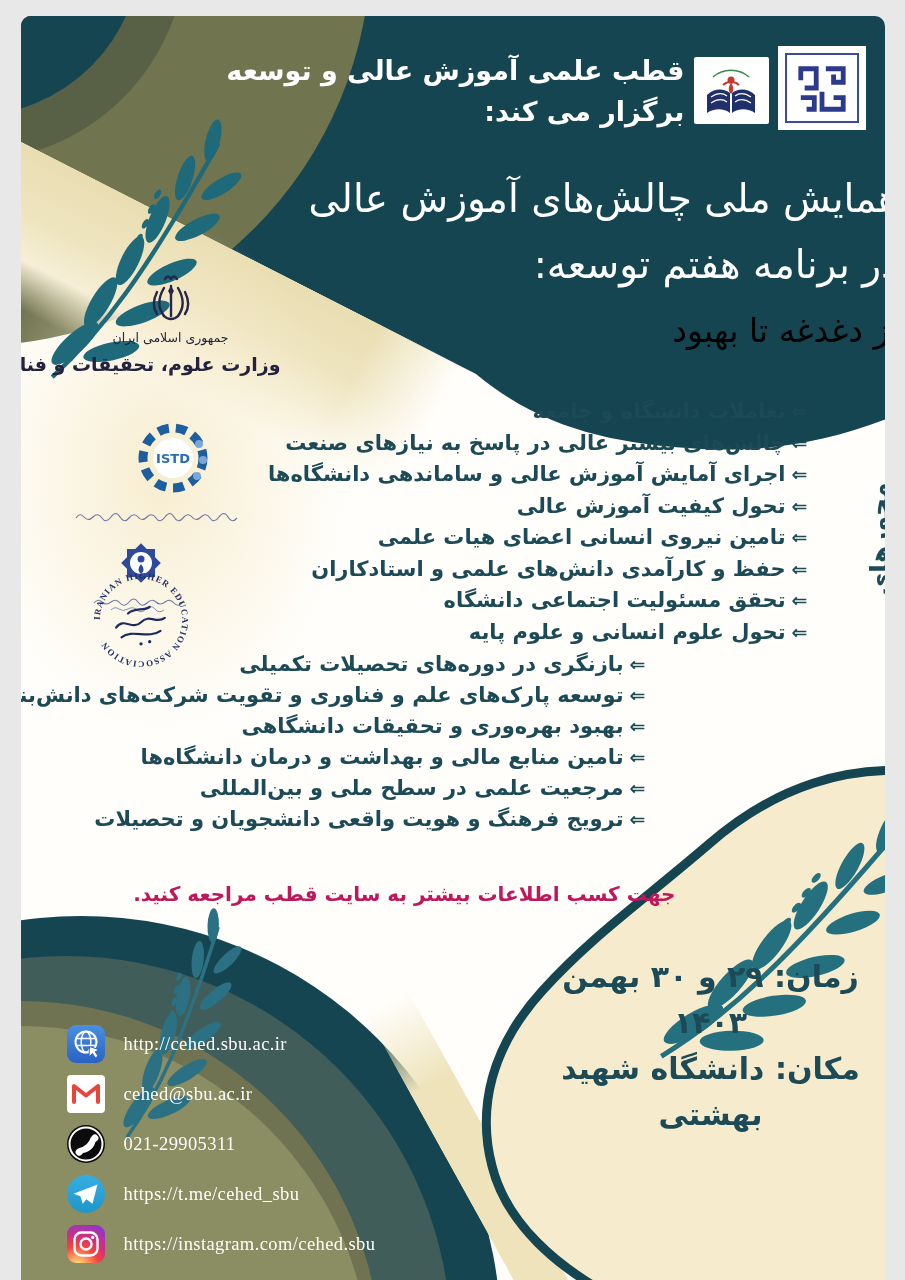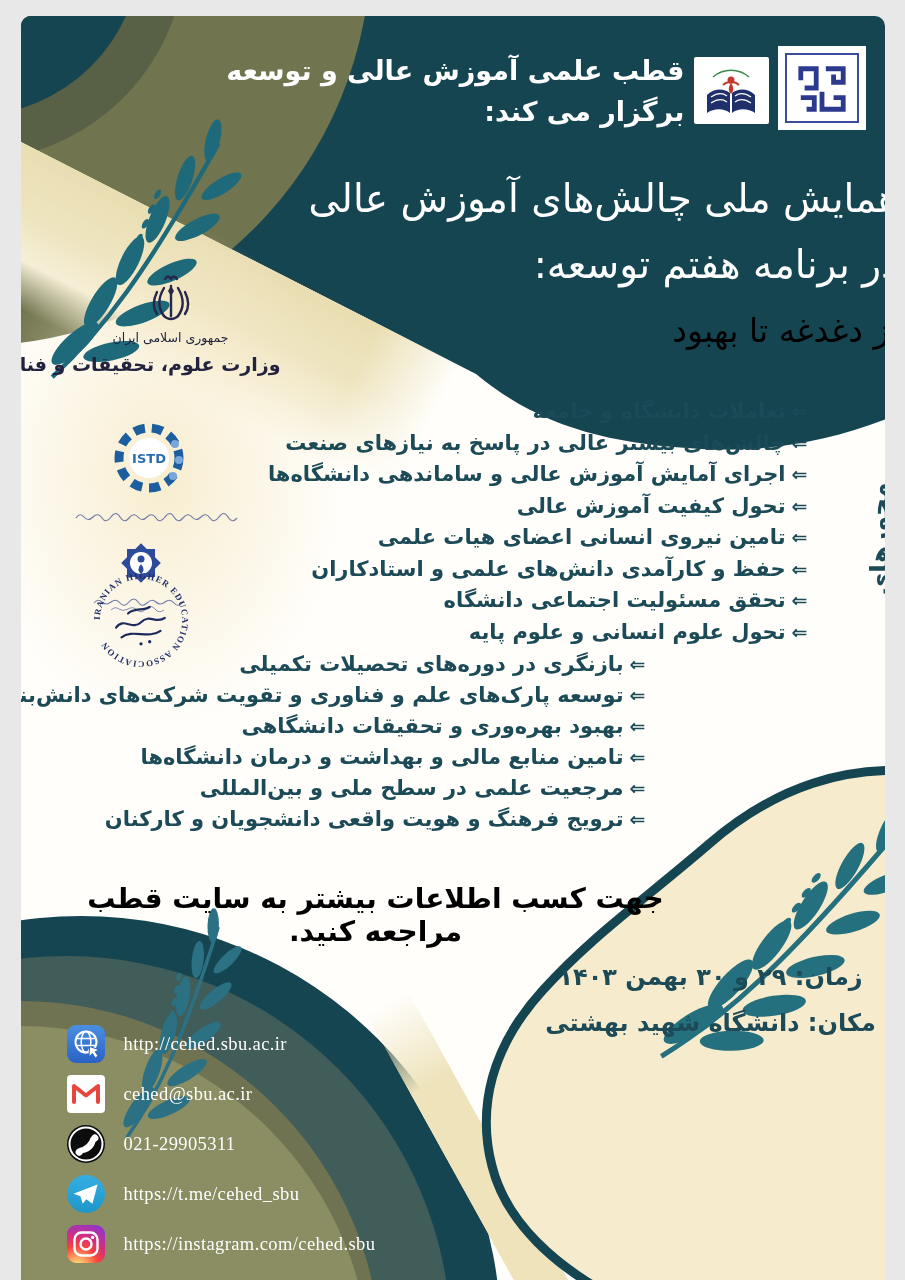--- a/index.html
+++ b/index.html
@@ -62,35 +62,35 @@
   
   .axes { direction:rtl; text-align:right; color:#1c4a57; font-weight:bold; font-size:21px; }
   .axes-1 { top:380px; right:77px;  line-height:31.5px; }
   .axes-2 { top:633px; right:239px; line-height:31px; }
   .topic  { white-space:nowrap; }
   .arrow  { font-size:19px; margin-left:6px; display:inline-block; }
   .side-label { left:758px; top:504px; width:210px; height:38px; transform:rotate(-90deg);
     text-align:center; direction:rtl; font-size:25px; font-weight:bold; color:#1c4a57; }
 
   
-  .note { top:866px; left:55px; width:600px; text-align:center; direction:rtl;
-    font-size:28px; font-weight:bold; color:#000000; }
+  .note { top:866px; left:55px; width:600px; text-align:right; direction:rtl;
+    font-size:20px; font-weight:bold; color:#be185d; }
   .event { top:938px; left:500px; width:380px; text-align:center; direction:rtl;
-    color:#1c4a57; font-weight:bold; font-size:24px; line-height:46px; }
+    color:#1c4a57; font-weight:bold; font-size:30px; line-height:46px; }
   .deadlines { top:1062px; left:530px; width:360px; text-align:center; direction:rtl;
     color:#1c4a57; font-weight:bold; }
   .dl-label { font-size:24px; line-height:36px; }
   .dl-date  { font-size:22px; line-height:34px; }
   .dl-gap   { height:26px; }
 
   
   .ministry { top:256px; left:40px; width:220px; text-align:center; color:#23233f; direction:rtl; }
   .min-line1 { font-size:12.5px; margin-top:2px; }
   .min-line2 { font-size:19px; font-weight:bold; margin-top:8px; white-space:nowrap; }
-  .logo-istd { top:400px; left:86px; width:108px; text-align:left; }
+  .logo-istd { top:400px; left:86px; width:108px; text-align:right; }
   .squig { pointer-events:none; }
   .squig-1 { top:494px; left:52px; width:180px; }
   .squig-2 { top:582px; left:70px; width:110px; }
   .logo-star { top:520px; left:93px; }
   .logo-assoc { top:552px; left:68px; width:104px; }
 
   
   .contacts { top:1008px; left:46px; }
   .c-row { display:flex; align-items:center; height:40px; margin-bottom:10px; cursor:pointer; }
   .c-icon { width:38px; height:38px; margin-right:19px; flex:0 0 38px; display:flex; align-items:center; justify-content:center; }
@@ -213,21 +213,21 @@
   </div>
 
   <div class="abs side-label">محورهای همایش</div>
 
   <div class="abs axes axes-2">
     <div class="topic"><span class="arrow">⇐</span><span>بازنگری در دوره‌های تحصیلات تکمیلی</span></div>
     <div class="topic"><span class="arrow">⇐</span><span>توسعه پارک‌های علم و فناوری و تقویت شرکت‌های دانش‌بنیان</span></div>
     <div class="topic"><span class="arrow">⇐</span><span>بهبود بهره‌وری و تحقیقات دانشگاهی</span></div>
     <div class="topic"><span class="arrow">⇐</span><span>تامین منابع مالی و بهداشت و درمان دانشگاه‌ها</span></div>
     <div class="topic"><span class="arrow">⇐</span><span>مرجعیت علمی در سطح ملی و بین‌المللی</span></div>
-    <div class="topic"><span class="arrow">⇐</span><span>ترویج فرهنگ و هویت واقعی دانشجویان و کارکنان</span></div>
+    <div class="topic"><span class="arrow">⇐</span><span>ترویج فرهنگ و هویت واقعی دانشجویان و تحصیلات</span></div>
   </div>
 
   <div class="abs note">جهت کسب اطلاعات بیشتر به سایت قطب مراجعه کنید.</div>
 
   <div class="abs event">
     <div>زمان: ۲۹ و ۳۰ بهمن ۱۴۰۳</div>
     <div>مکان: دانشگاه شهید بهشتی</div>
   </div>
 
 

